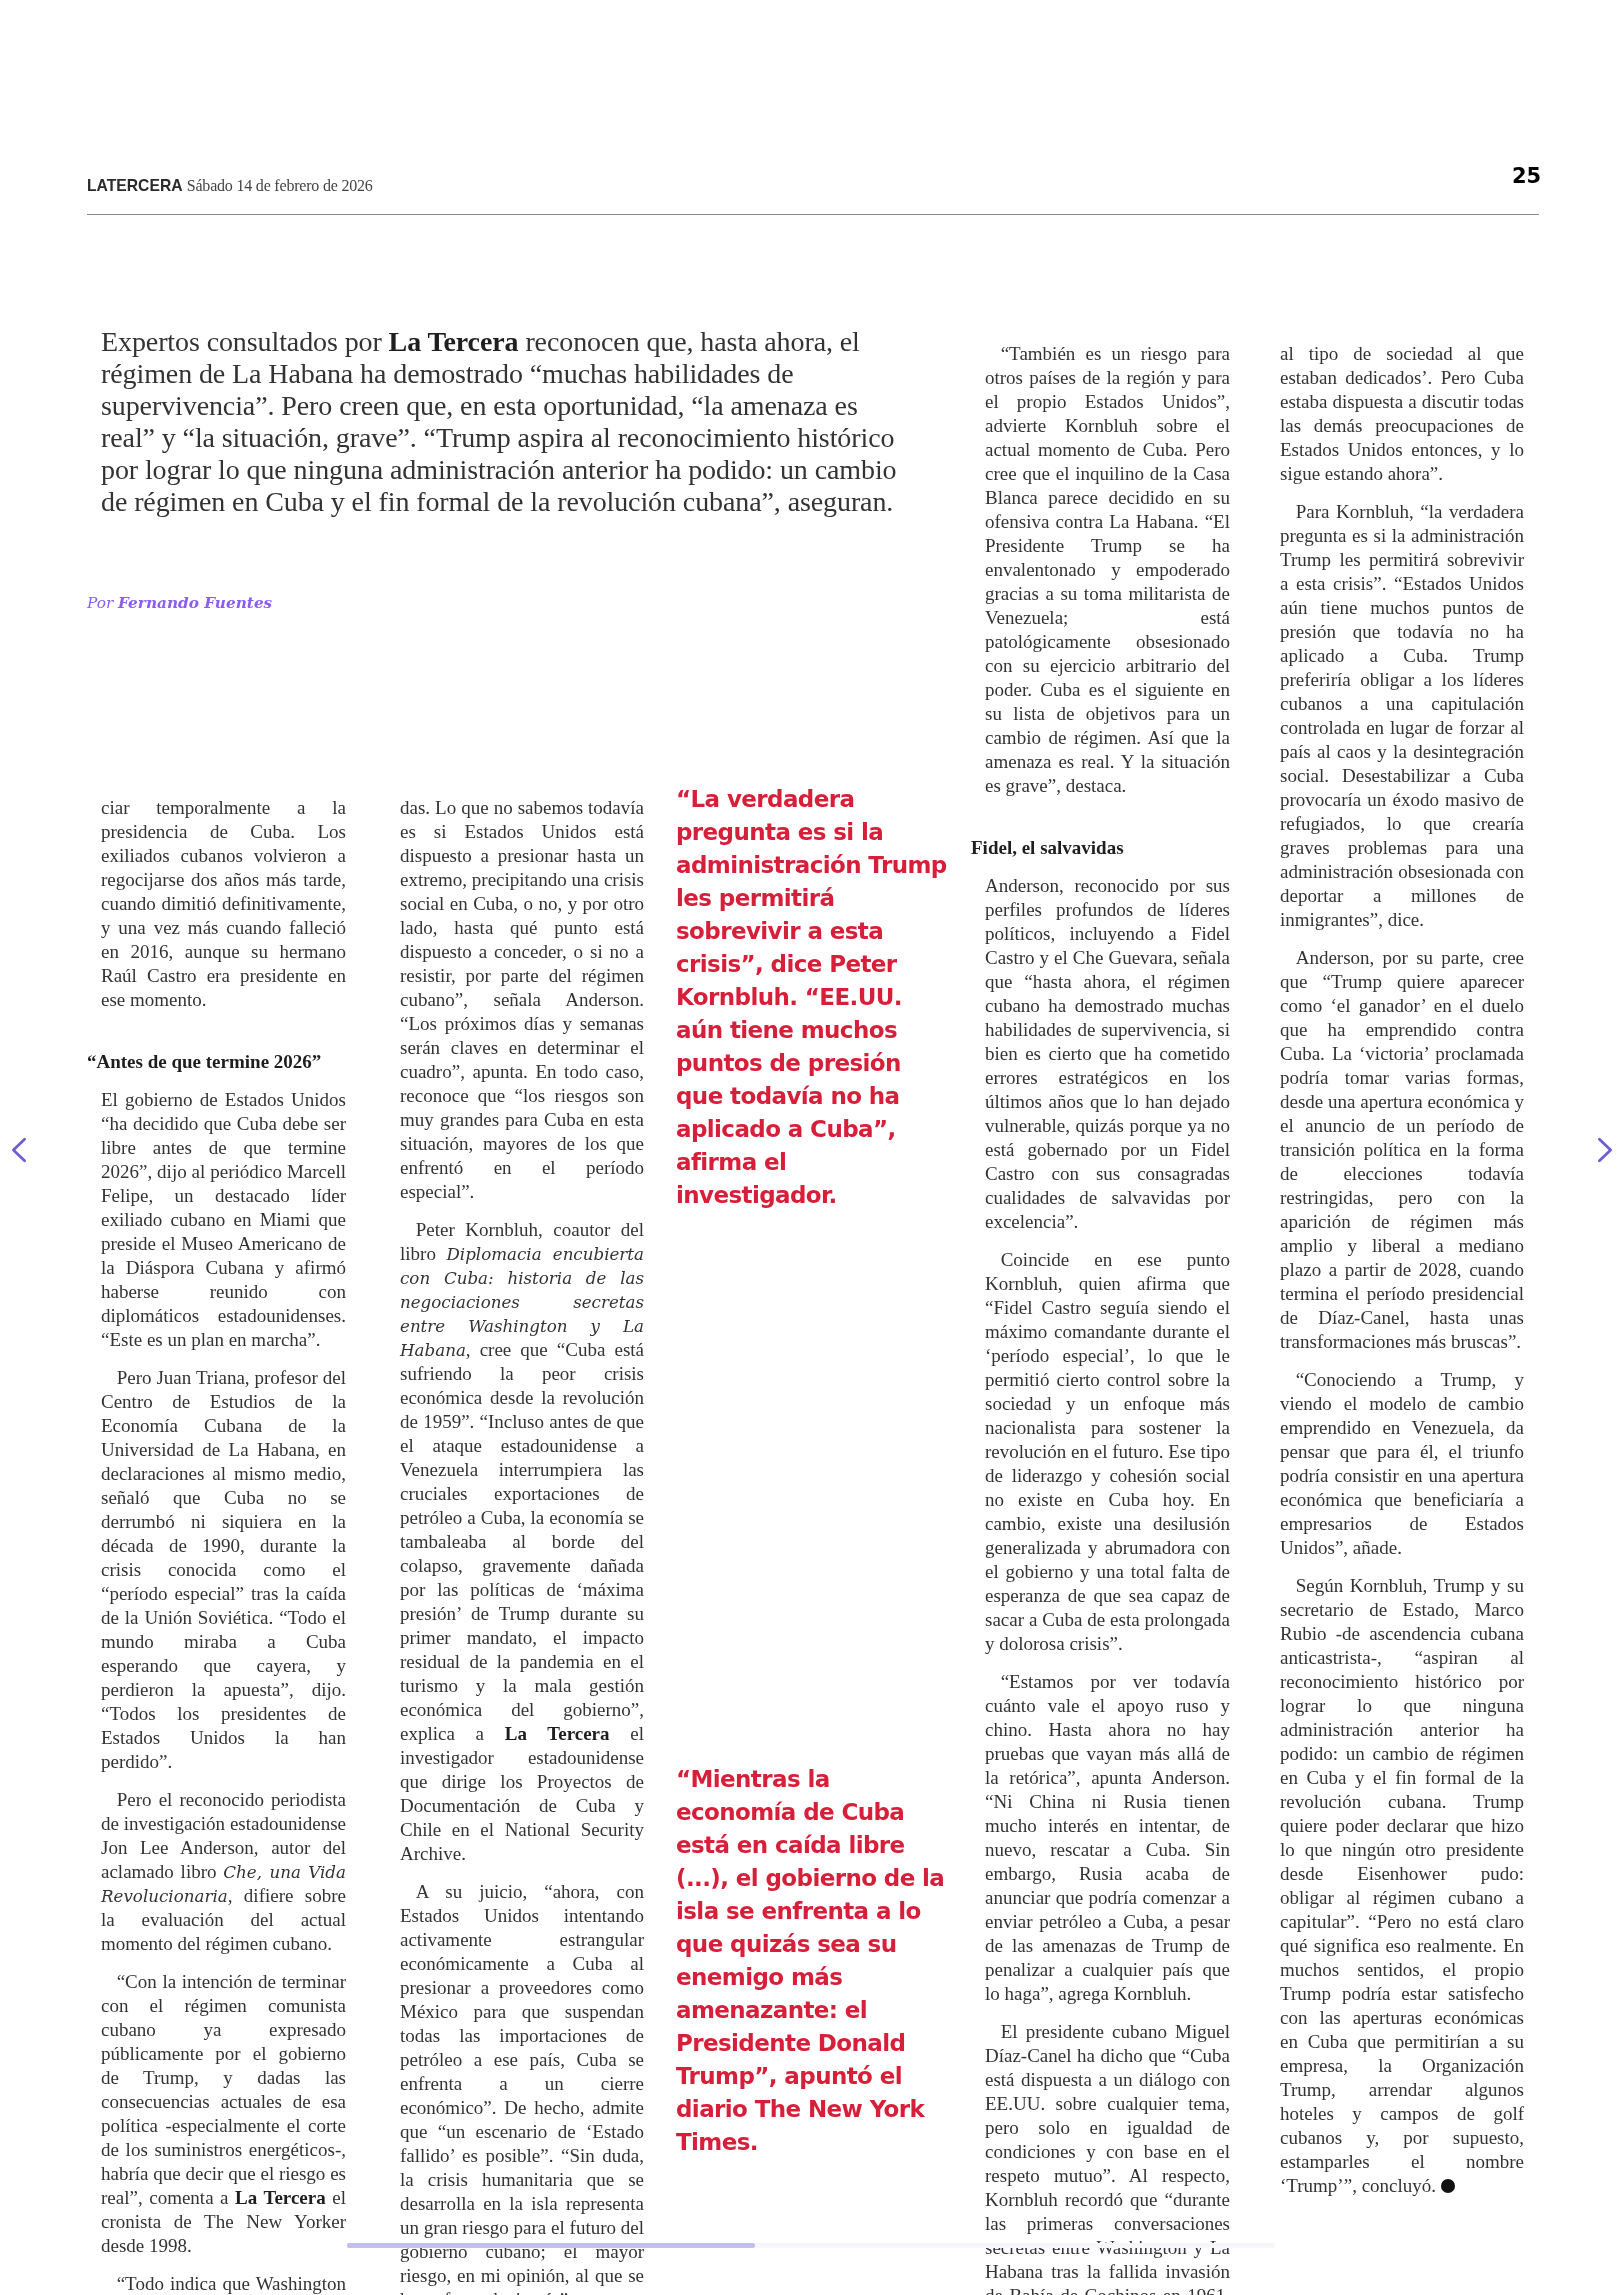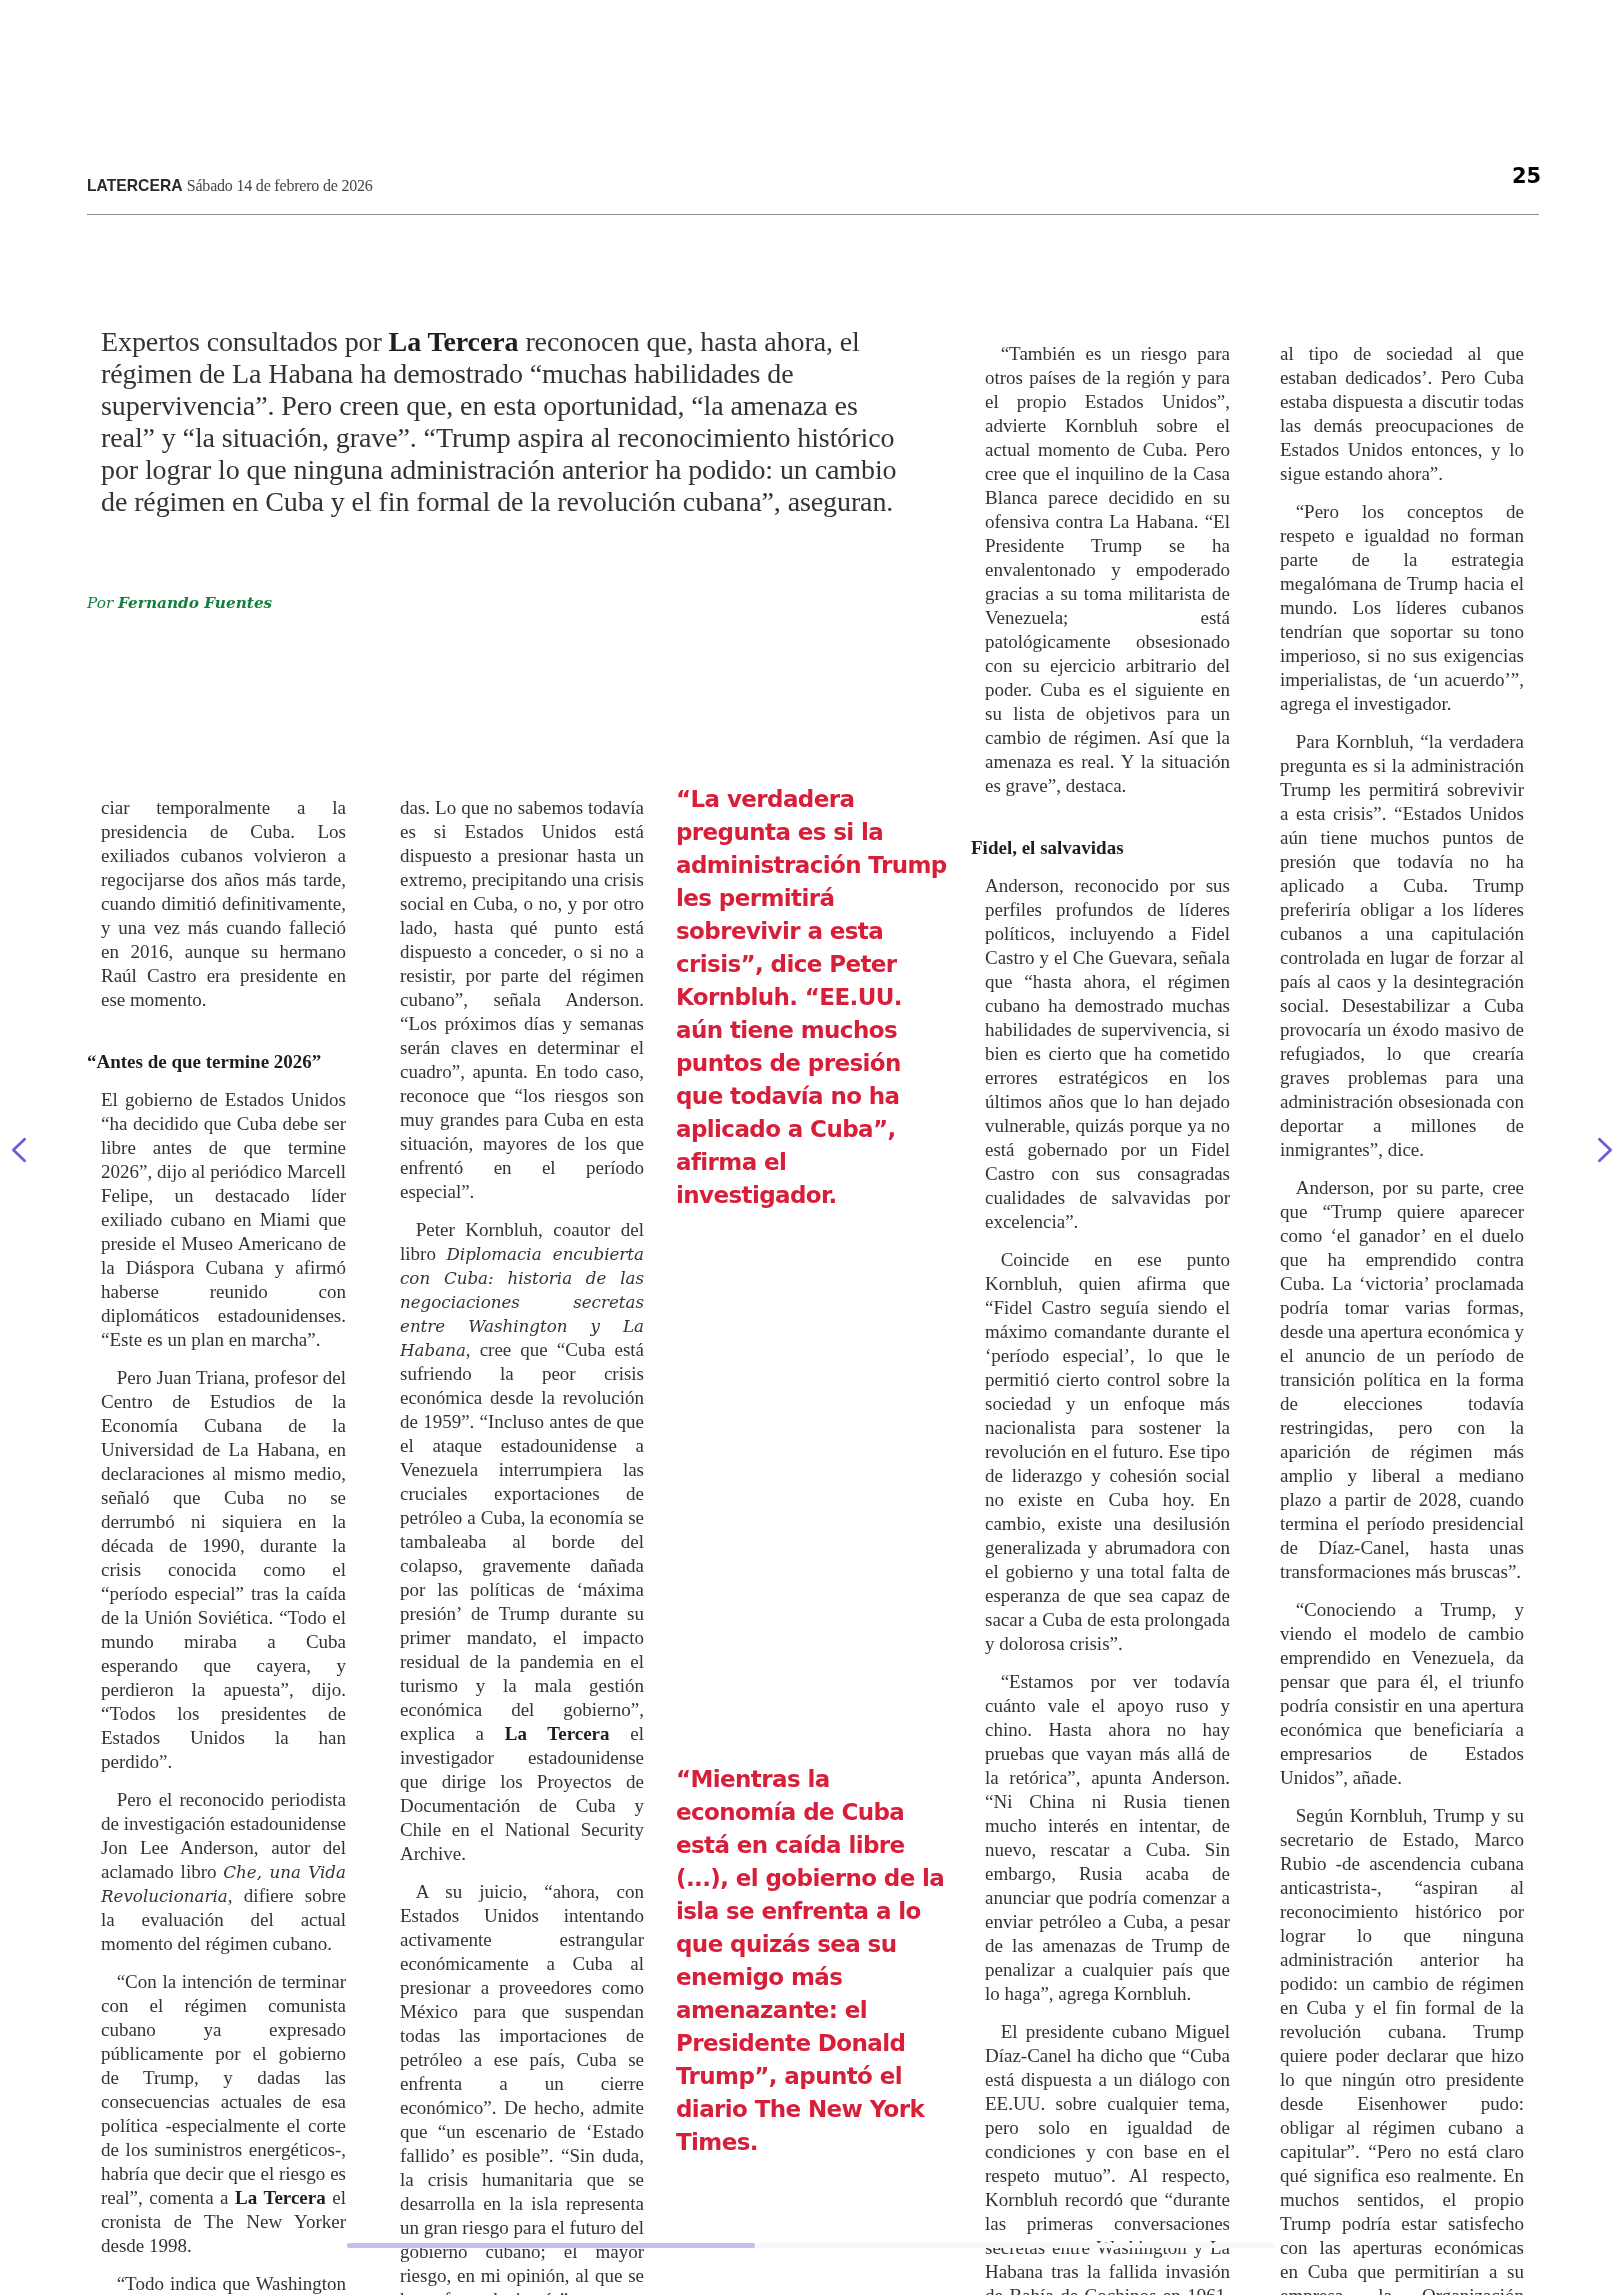--- a/index.html
+++ b/index.html
@@ -6,21 +6,21 @@
   body { width:1623px; height:2295px; position:relative; overflow:hidden; color:#2b2b2b; }
 
   #header { position:absolute; left:87px; top:177px; font-size:15.7px; color:#333; font-family:"Liberation Sans", sans-serif; letter-spacing:-0.2px; }
   #header .brand { font-weight:bold; letter-spacing:0px; color:#2a2a2a; }
   #header .date { font-family:"Liberation Serif", serif; font-size:16px; color:#444; }
   #pagenum { position:absolute; left:1512px; top:164px; font-family:"DejaVu Sans", sans-serif; font-weight:bold; font-size:21px; color:#000000; }
   #rule { position:absolute; left:87px; top:214px; width:1452px; height:1.4px; background:#8a8a8a; }
 
   #lead { position:absolute; left:101px; top:326px; width:814px; font-family:"Liberation Serif", serif; font-size:28px; line-height:32px; color:#333; letter-spacing:-0.1px; }
   #lead b { color:#1f1f1f; }
-  #byline { position:absolute; left:87px; top:594px; font-family:"DejaVu Serif", serif; font-style:italic; font-size:15.3px; color:#15803d; }
+  #byline { position:absolute; left:87px; top:594px; font-family:"DejaVu Serif", serif; font-style:italic; font-size:15.3px; color:#8b5cf6; }
   #byline b { font-weight:bold; }
 
   .col { position:absolute; font-family:"Liberation Serif", serif; font-size:19px; line-height:24px; color:#333; text-align:justify; hyphens:manual; }
   .col p { margin:14px; text-indent:0; }
   .col p.ind { text-indent:15.7px; }
   .col h3 { margin:0; font-size:19px; line-height:24px; font-weight:bold; color:#1e1e1e; text-align:left; }
   .col .gap { height:24px; }
   .col i { font-family:"DejaVu Serif", serif; font-size:16.7px; }
   .col b { color:#1e1e1e; }
 
@@ -82,21 +82,20 @@
   <div class="gap"></div>
   <h3>Fidel, el salvavidas</h3>
   <p>Anderson, reconocido por sus perfiles profundos de líderes políticos, incluyendo a Fidel Castro y el Che Guevara, señala que “hasta ahora, el régimen cubano ha demostrado muchas habilidades de supervivencia, si bien es cierto que ha cometido errores estratégicos en los últimos años que lo han dejado vulnerable, quizás porque ya no está gobernado por un Fidel Castro con sus consagradas cualidades de salvavidas por excelencia”.</p>
   <p class="ind">Coincide en ese punto Kornbluh, quien afirma que “Fidel Castro seguía siendo el máximo comandante durante el ‘período especial’, lo que le permitió cierto control sobre la sociedad y un enfoque más nacionalista para sostener la revolución en el futuro. Ese tipo de liderazgo y cohesión social no existe en Cuba hoy. En cambio, existe una desilusión generalizada y abrumadora con el gobierno y una total falta de esperanza de que sea capaz de sacar a Cuba de esta prolongada y dolorosa crisis”.</p>
   <p class="ind">“Estamos por ver todavía cuánto vale el apoyo ruso y chino. Hasta ahora no hay pruebas que vayan más allá de la retórica”, apunta Anderson. “Ni China ni Rusia tienen mucho interés en intentar, de nuevo, rescatar a Cuba. Sin embargo, Rusia acaba de anunciar que podría comenzar a enviar petróleo a Cuba, a pesar de las amenazas de Trump de penalizar a cualquier país que lo haga”, agrega Kornbluh.</p>
   <p class="ind">El presidente cubano Miguel Díaz-Canel ha dicho que “Cuba está dispuesta a un diálogo con EE.UU. sobre cualquier tema, pero solo en igualdad de condiciones y con base en el respeto mutuo”. Al respecto, Kornbluh recordó que “durante las primeras conversaciones secretas entre Washington y La Habana tras la fallida invasión de Bahía de Cochinos en 1961, el Che Guevara le dijo a Richard Goodwin, asesor de Kennedy en la Casa Blanca, que Cuba ‘no podía discutir ninguna fórmula que significara renunciar</p>
 </div>
 
 <div id="col5" class="col">
   <p>al tipo de sociedad al que estaban dedicados’. Pero Cuba estaba dispuesta a discutir todas las demás preocupaciones de Estados Unidos entonces, y lo sigue estando ahora”.</p>
-  <p class="ind">“Pero los conceptos de respeto e igualdad no forman parte de la estrategia megalómana de Trump hacia el mundo. Los líderes cubanos tendrían que soportar su tono imperioso, si no sus exigencias imperialistas, de ‘un acuerdo’”, agrega el investigador.</p>
   <p class="ind">Para Kornbluh, “la verdadera pregunta es si la administración Trump les permitirá sobrevivir a esta crisis”. “Estados Unidos aún tiene muchos puntos de presión que todavía no ha aplicado a Cuba. Trump preferiría obligar a los líderes cubanos a una capitulación controlada en lugar de forzar al país al caos y la desintegración social. Desestabilizar a Cuba provocaría un éxodo masivo de refugiados, lo que crearía graves problemas para una administración obsesionada con deportar a millones de inmigrantes”, dice.</p>
   <p class="ind">Anderson, por su parte, cree que “Trump quiere aparecer como ‘el ganador’ en el duelo que ha emprendido contra Cuba. La ‘victoria’ proclamada podría tomar varias formas, desde una apertura económica y el anuncio de un período de transición política en la forma de elecciones todavía restringidas, pero con la aparición de régimen más amplio y liberal a mediano plazo a partir de 2028, cuando termina el período presidencial de Díaz-Canel, hasta unas transformaciones más bruscas”.</p>
   <p class="ind">“Conociendo a Trump, y viendo el modelo de cambio emprendido en Venezuela, da pensar que para él, el triunfo podría consistir en una apertura económica que beneficiaría a empresarios de Estados Unidos”, añade.</p>
   <p class="ind"><span>Según Kornbluh, Trump y su secretario de Estado, Marco Rubio -de ascendencia cubana anticastrista-, “aspiran al reconocimiento histórico por lograr lo que ninguna administración anterior ha podido: un cambio de régimen en Cuba y el fin formal de la revolución cubana. Trump quiere poder declarar que hizo lo que ningún otro presidente desde Eisenhower pudo: obligar al régimen cubano a capitular”. “Pero no está claro qué significa eso realmente. En muchos sentidos, el propio Trump podría estar satisfecho con las aperturas económicas en Cuba que permitirían a su empresa, la Organización Trump, arrendar algunos hoteles y campos de golf cubanos y, por supuesto, estamparles el nombre ‘Trump’”, concluyó.</span><span class="endmark"></span></p>
 </div>
 
 <div id="prev-arrow" class="nav-arrow">
   <svg viewBox="0 0 60 90">
     <polyline points="42,22 18,45 42,68" fill="none" stroke="#6b5fd6" stroke-width="6" stroke-linecap="round" stroke-linejoin="round"></polyline>
   </svg>

